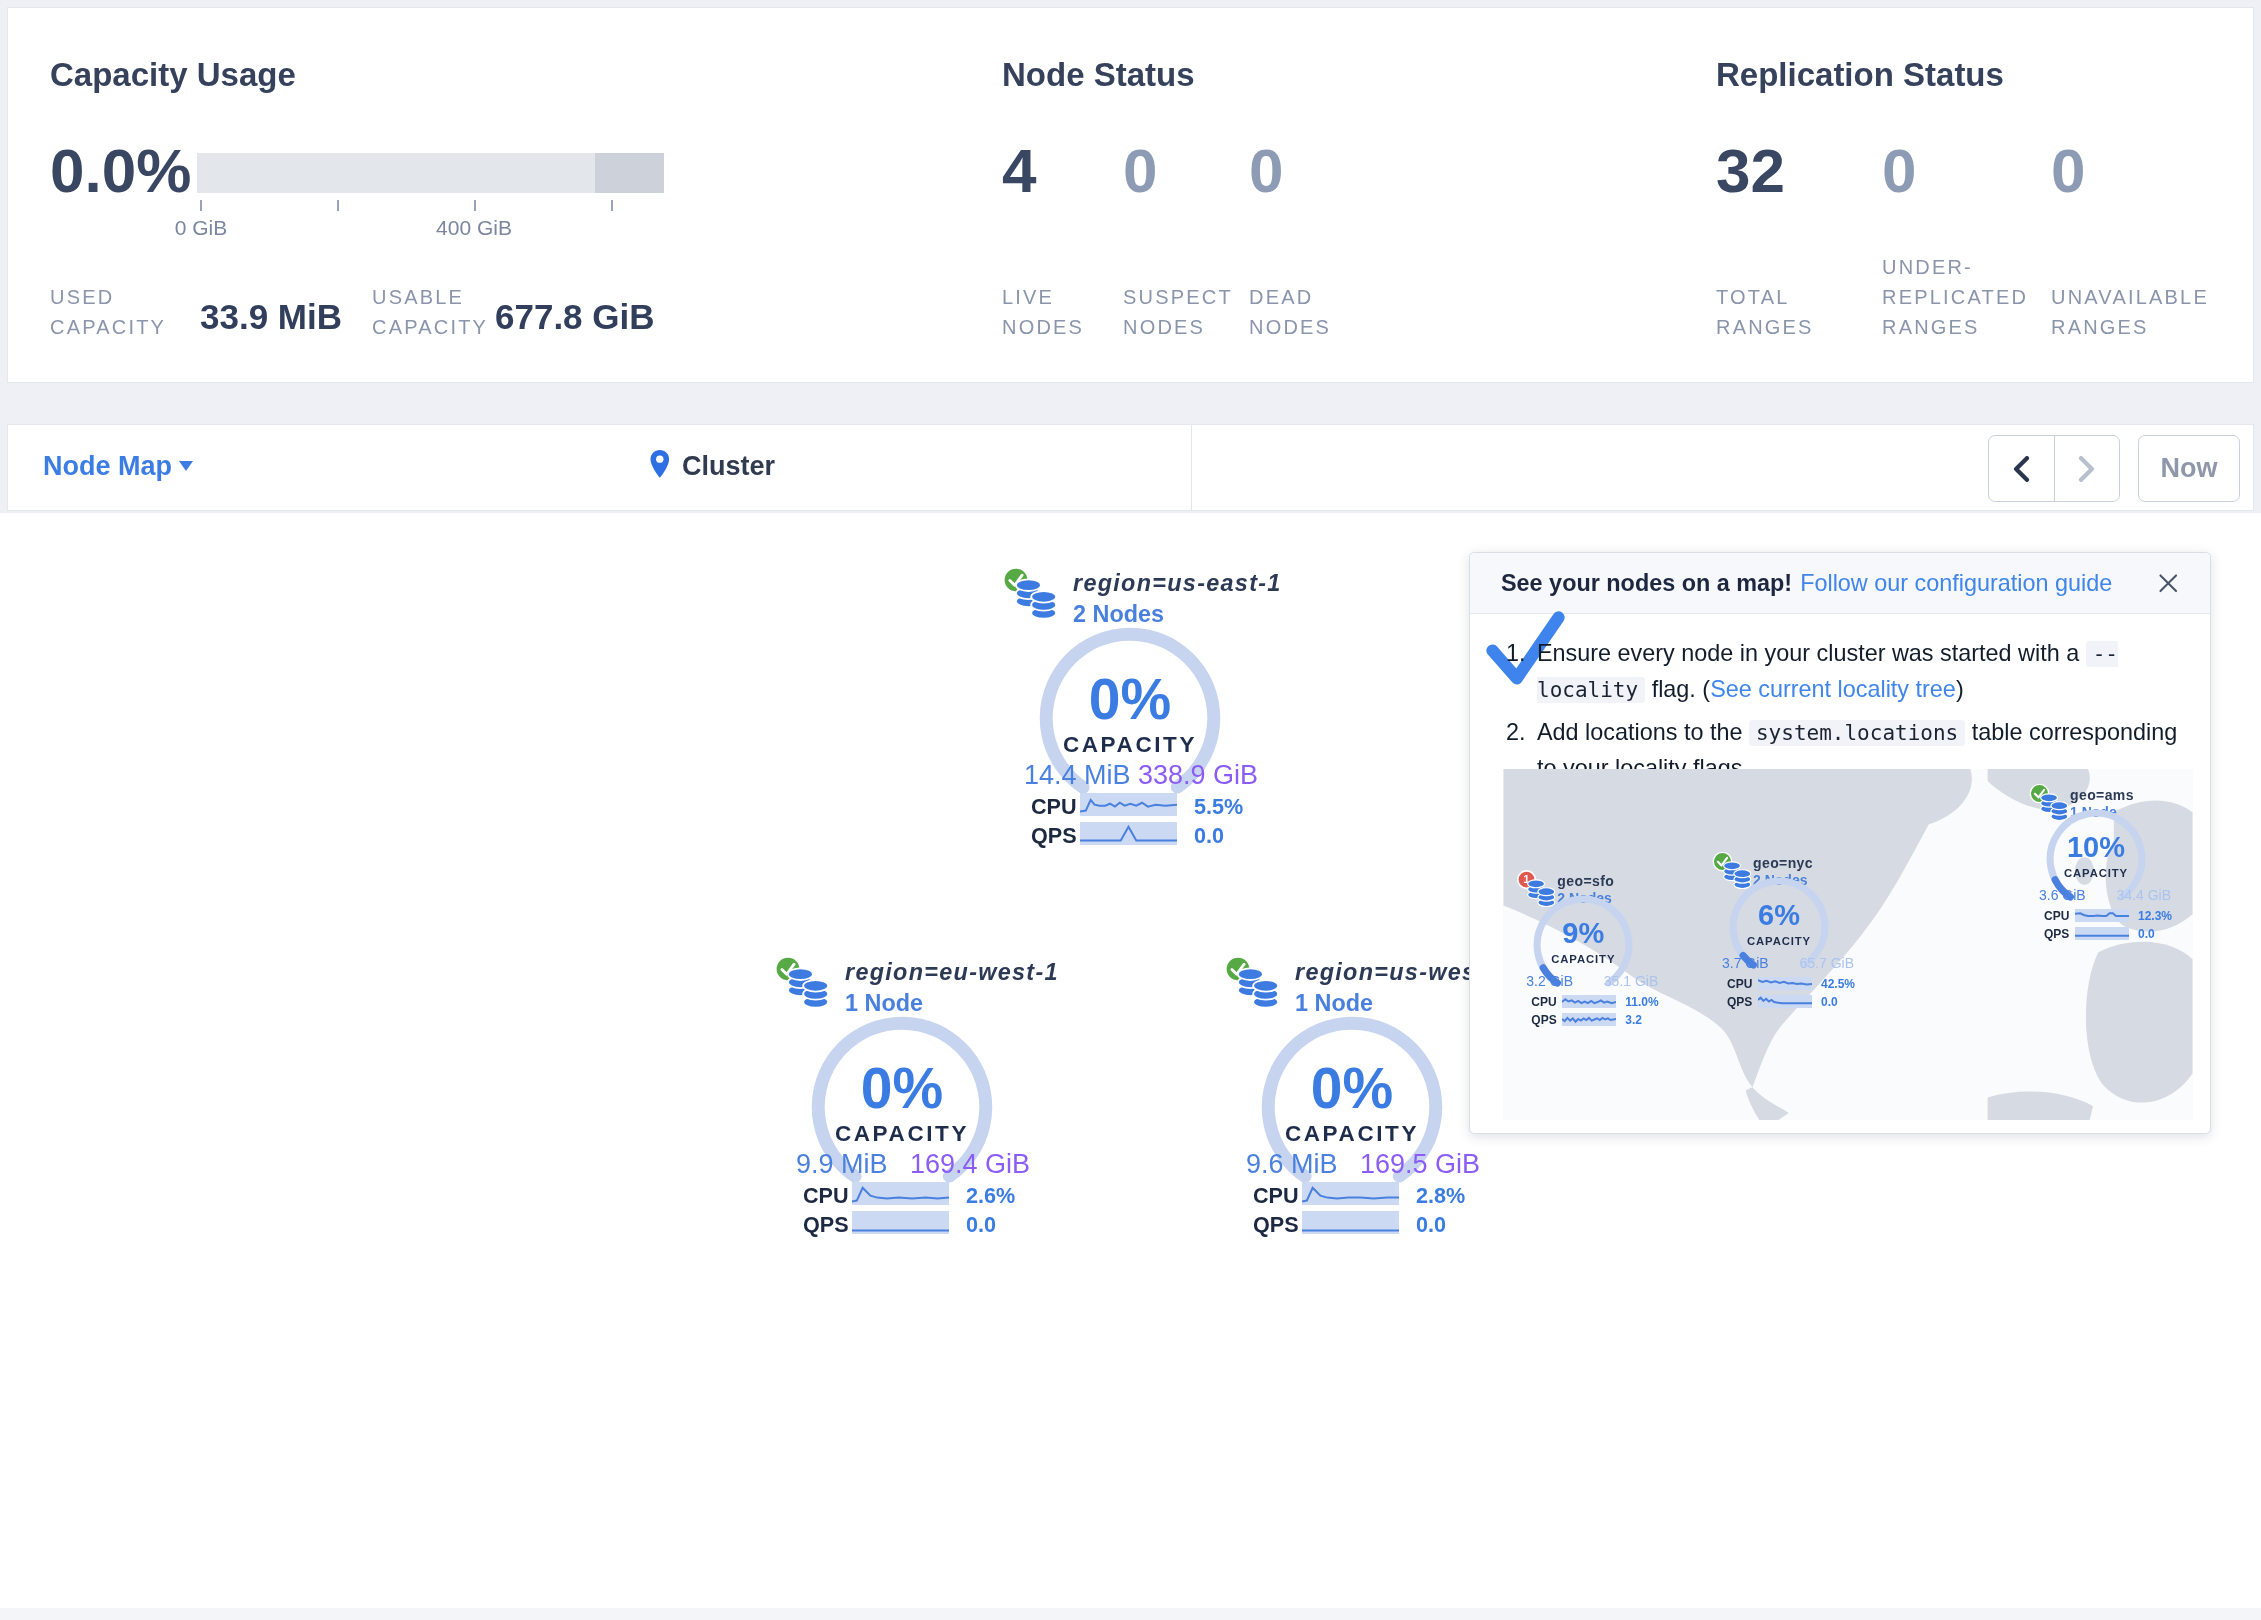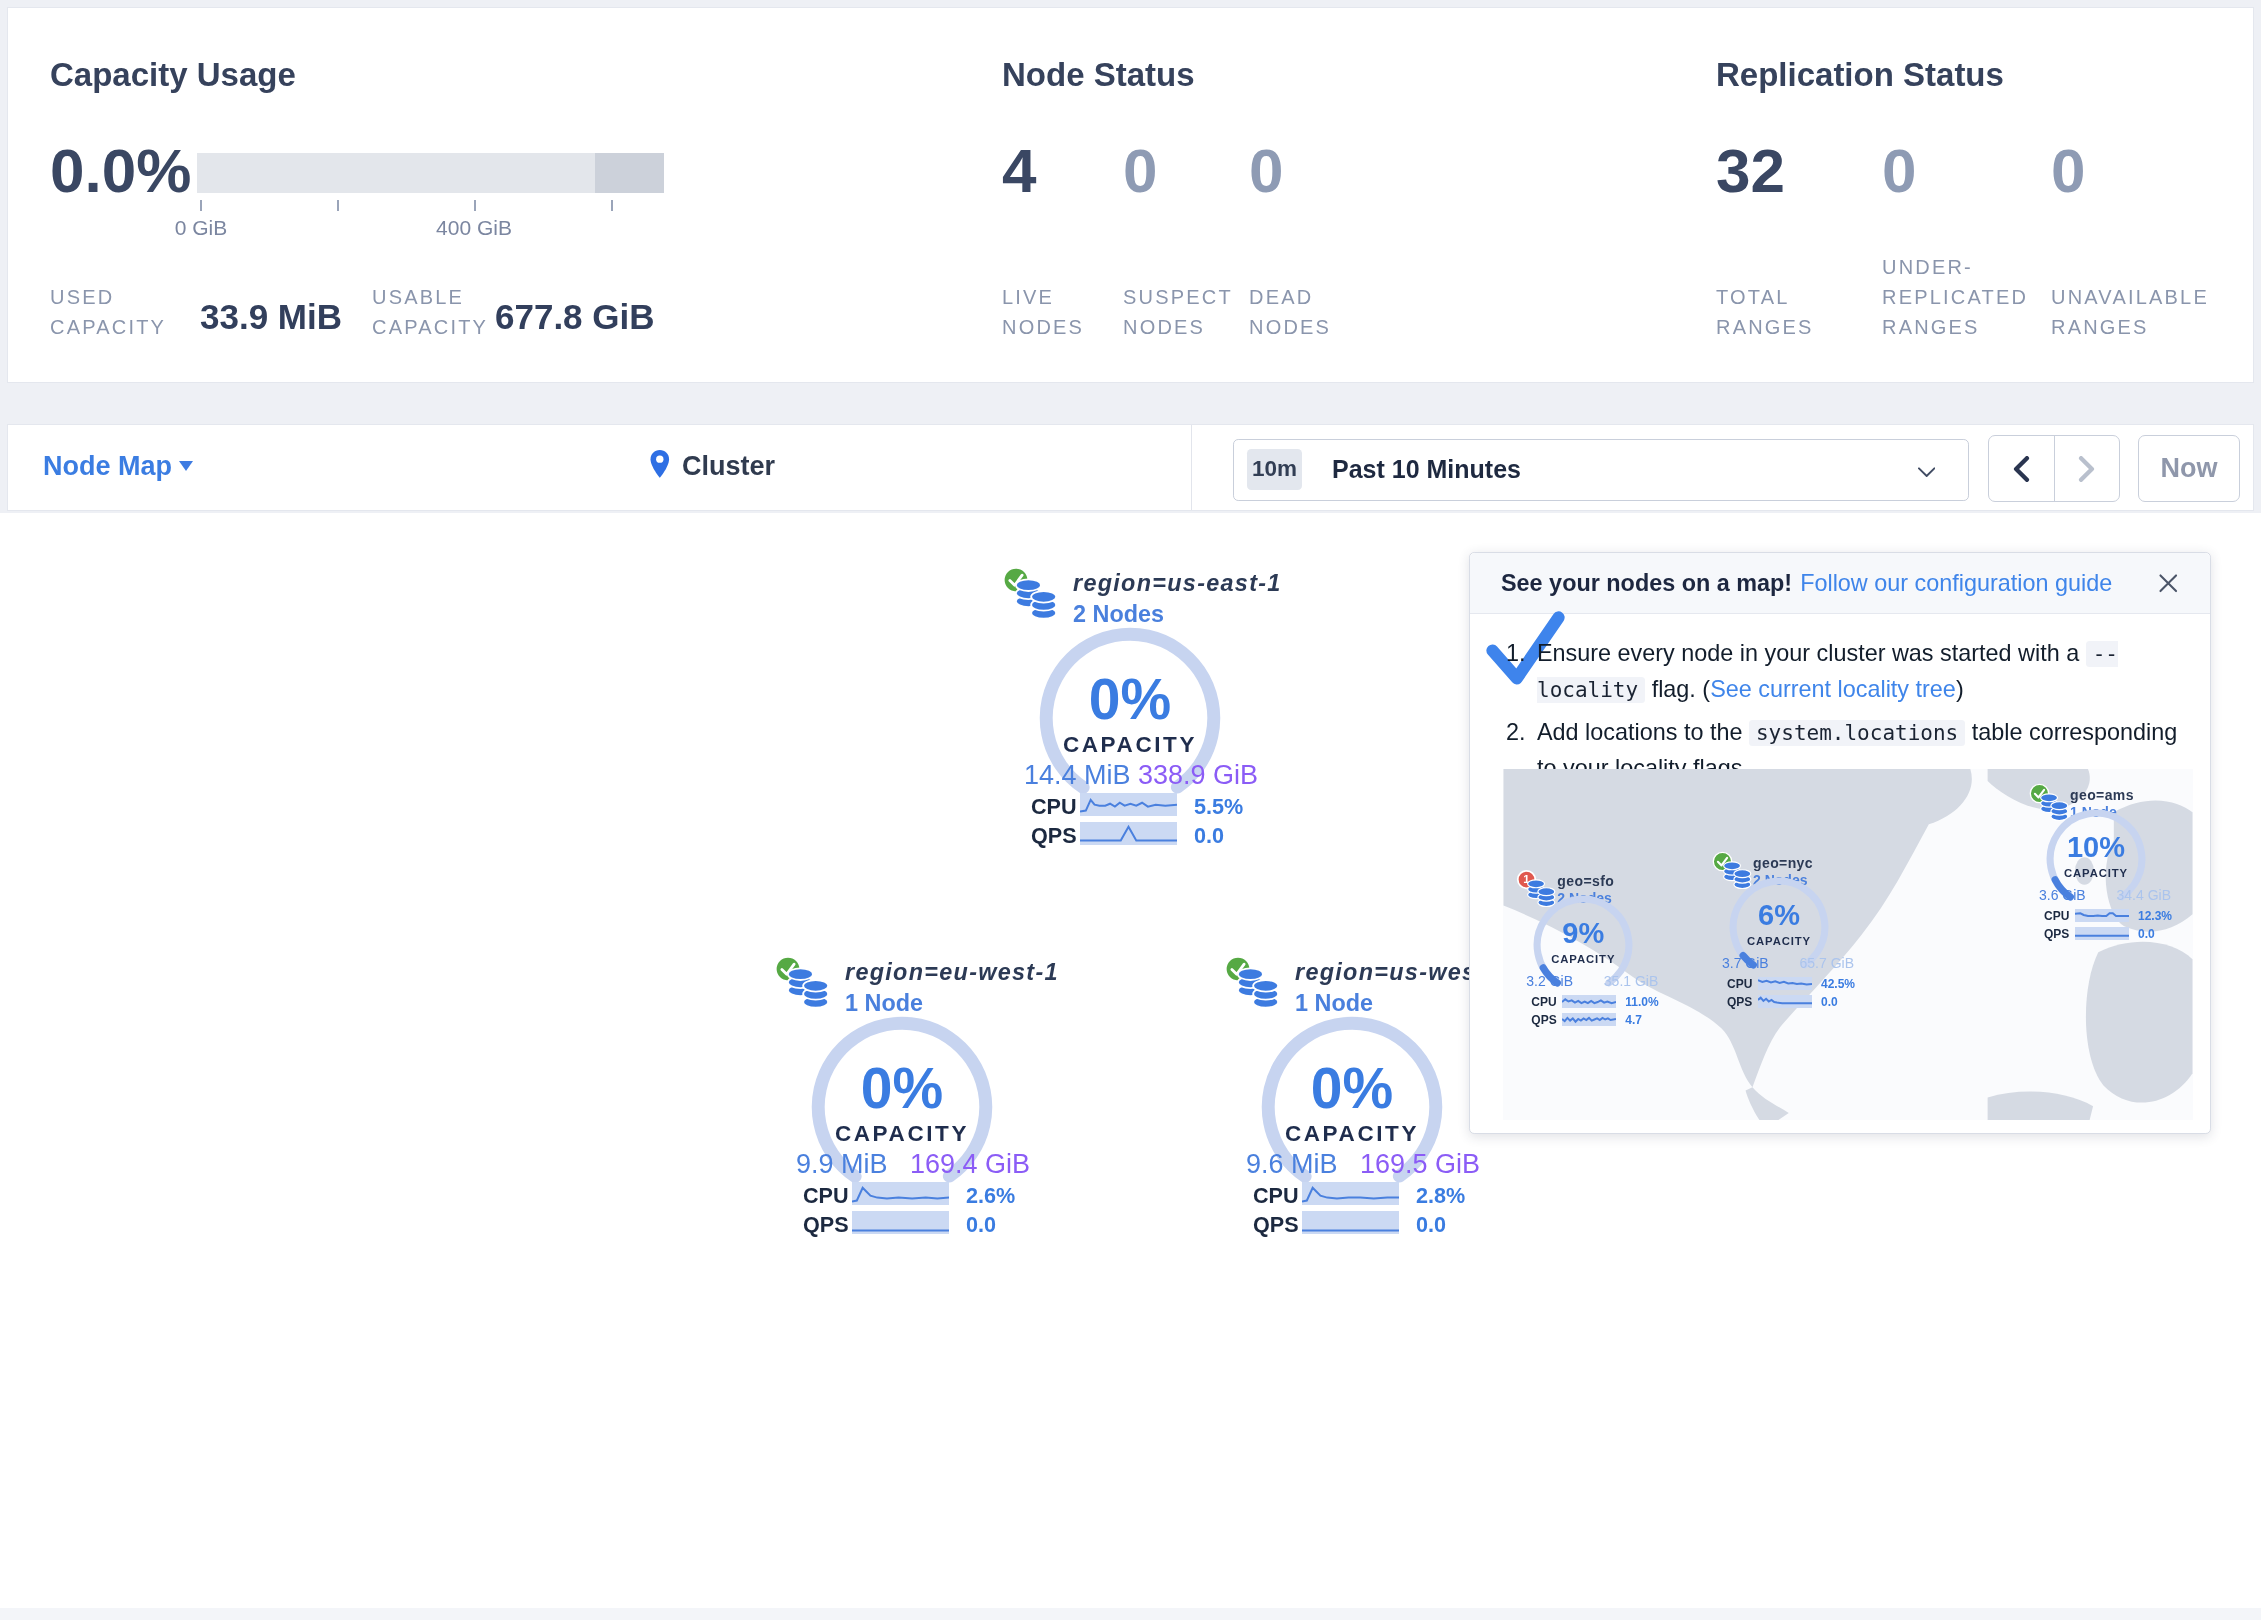--- a/index.html
+++ b/index.html
@@ -138,29 +138,20 @@
     <span class="abs" style="left:641px;top:24px;">
       <svg width="21.6" height="30" viewBox="0 0 24 34">
         <path d="M12,1 C6,1 1.5,5.6 1.5,11.5 C1.5,20 12,32.5 12,32.5 C12,32.5 22.5,20 22.5,11.5 C22.5,5.6 18,1 12,1 Z" fill="#2e6fe4"></path>
         <circle cx="12" cy="11.5" r="4.2" fill="#ffffff"></circle>
       </svg>
     </span>
     <div class="tb-crumb" style="left:674px;top:26px;">Cluster</div>
 
     <div class="tb-divider" style="left:1183px;"></div>
 
-    <div class="time-select">
-      <div class="time-badge">10m</div>
-      <div class="time-label">Past 10 Minutes</div>
-      <span class="abs" style="right:33px;top:24px;">
-        <svg width="17.3" height="10.4" viewBox="0 0 18 10">
-            <polyline points="1,1 9,9 17,1" fill="none" stroke="#404b63" stroke-width="2" stroke-linecap="round"></polyline>
-          </svg>
-      </span>
-    </div>
 
     <div class="btn-group">
       <div class="btn-half first">
         <svg width="19" height="26" viewBox="0 0 14 24">
             <polyline points="12,2 2,12 12,22" fill="none" stroke="#2a3550" stroke-width="4" stroke-linecap="round" stroke-linejoin="round"></polyline>
           </svg>
       </div>
       <div class="btn-half">
         <svg width="19" height="26" viewBox="0 0 14 24">
             <polyline points="2,2 12,12 2,22" fill="none" stroke="#b9c0cd" stroke-width="4" stroke-linecap="round" stroke-linejoin="round"></polyline>
@@ -387,21 +378,21 @@
           <svg class="spark" viewBox="0 0 100 24" preserveAspectRatio="none">
               <polyline points="0,13 6,8 12,12 18,10 24,14 30,11 36,15 42,12 48,15 54,11 60,15 66,13 72,10 78,14 84,12 92,15 100,13"></polyline>
             </svg>
           <span class="m-value">11.0%</span>
         </div>
         <div class="mn-metric" style="top:144px">
           <span class="m-label">QPS</span>
           <svg class="spark" viewBox="0 0 100 24" preserveAspectRatio="none">
               <polyline points="0,11 5,15 10,9 15,14 20,10 25,16 30,11 35,14 40,10 45,13 50,9 55,14 60,12 65,10 70,13 75,9 80,12 85,10 90,13 100,11"></polyline>
             </svg>
-          <span class="m-value">4.7</span>
+          <span class="m-value">3.2</span>
         </div>
       </div>
 
       <div class="mininode" style="left:200px;top:82px;">
         <span class="abs" style="left:8.7px;top:0;">
           <svg width="21" height="21" viewBox="0 0 32 32">
               <circle cx="16" cy="16" r="14" fill="#56a944" stroke="#fff" stroke-width="2"></circle>
               <polyline points="9,16.5 14.5,22 23,10.5" fill="none" stroke="#fff" stroke-width="3.2" stroke-linecap="round" stroke-linejoin="round"></polyline>
             </svg>
         </span>

